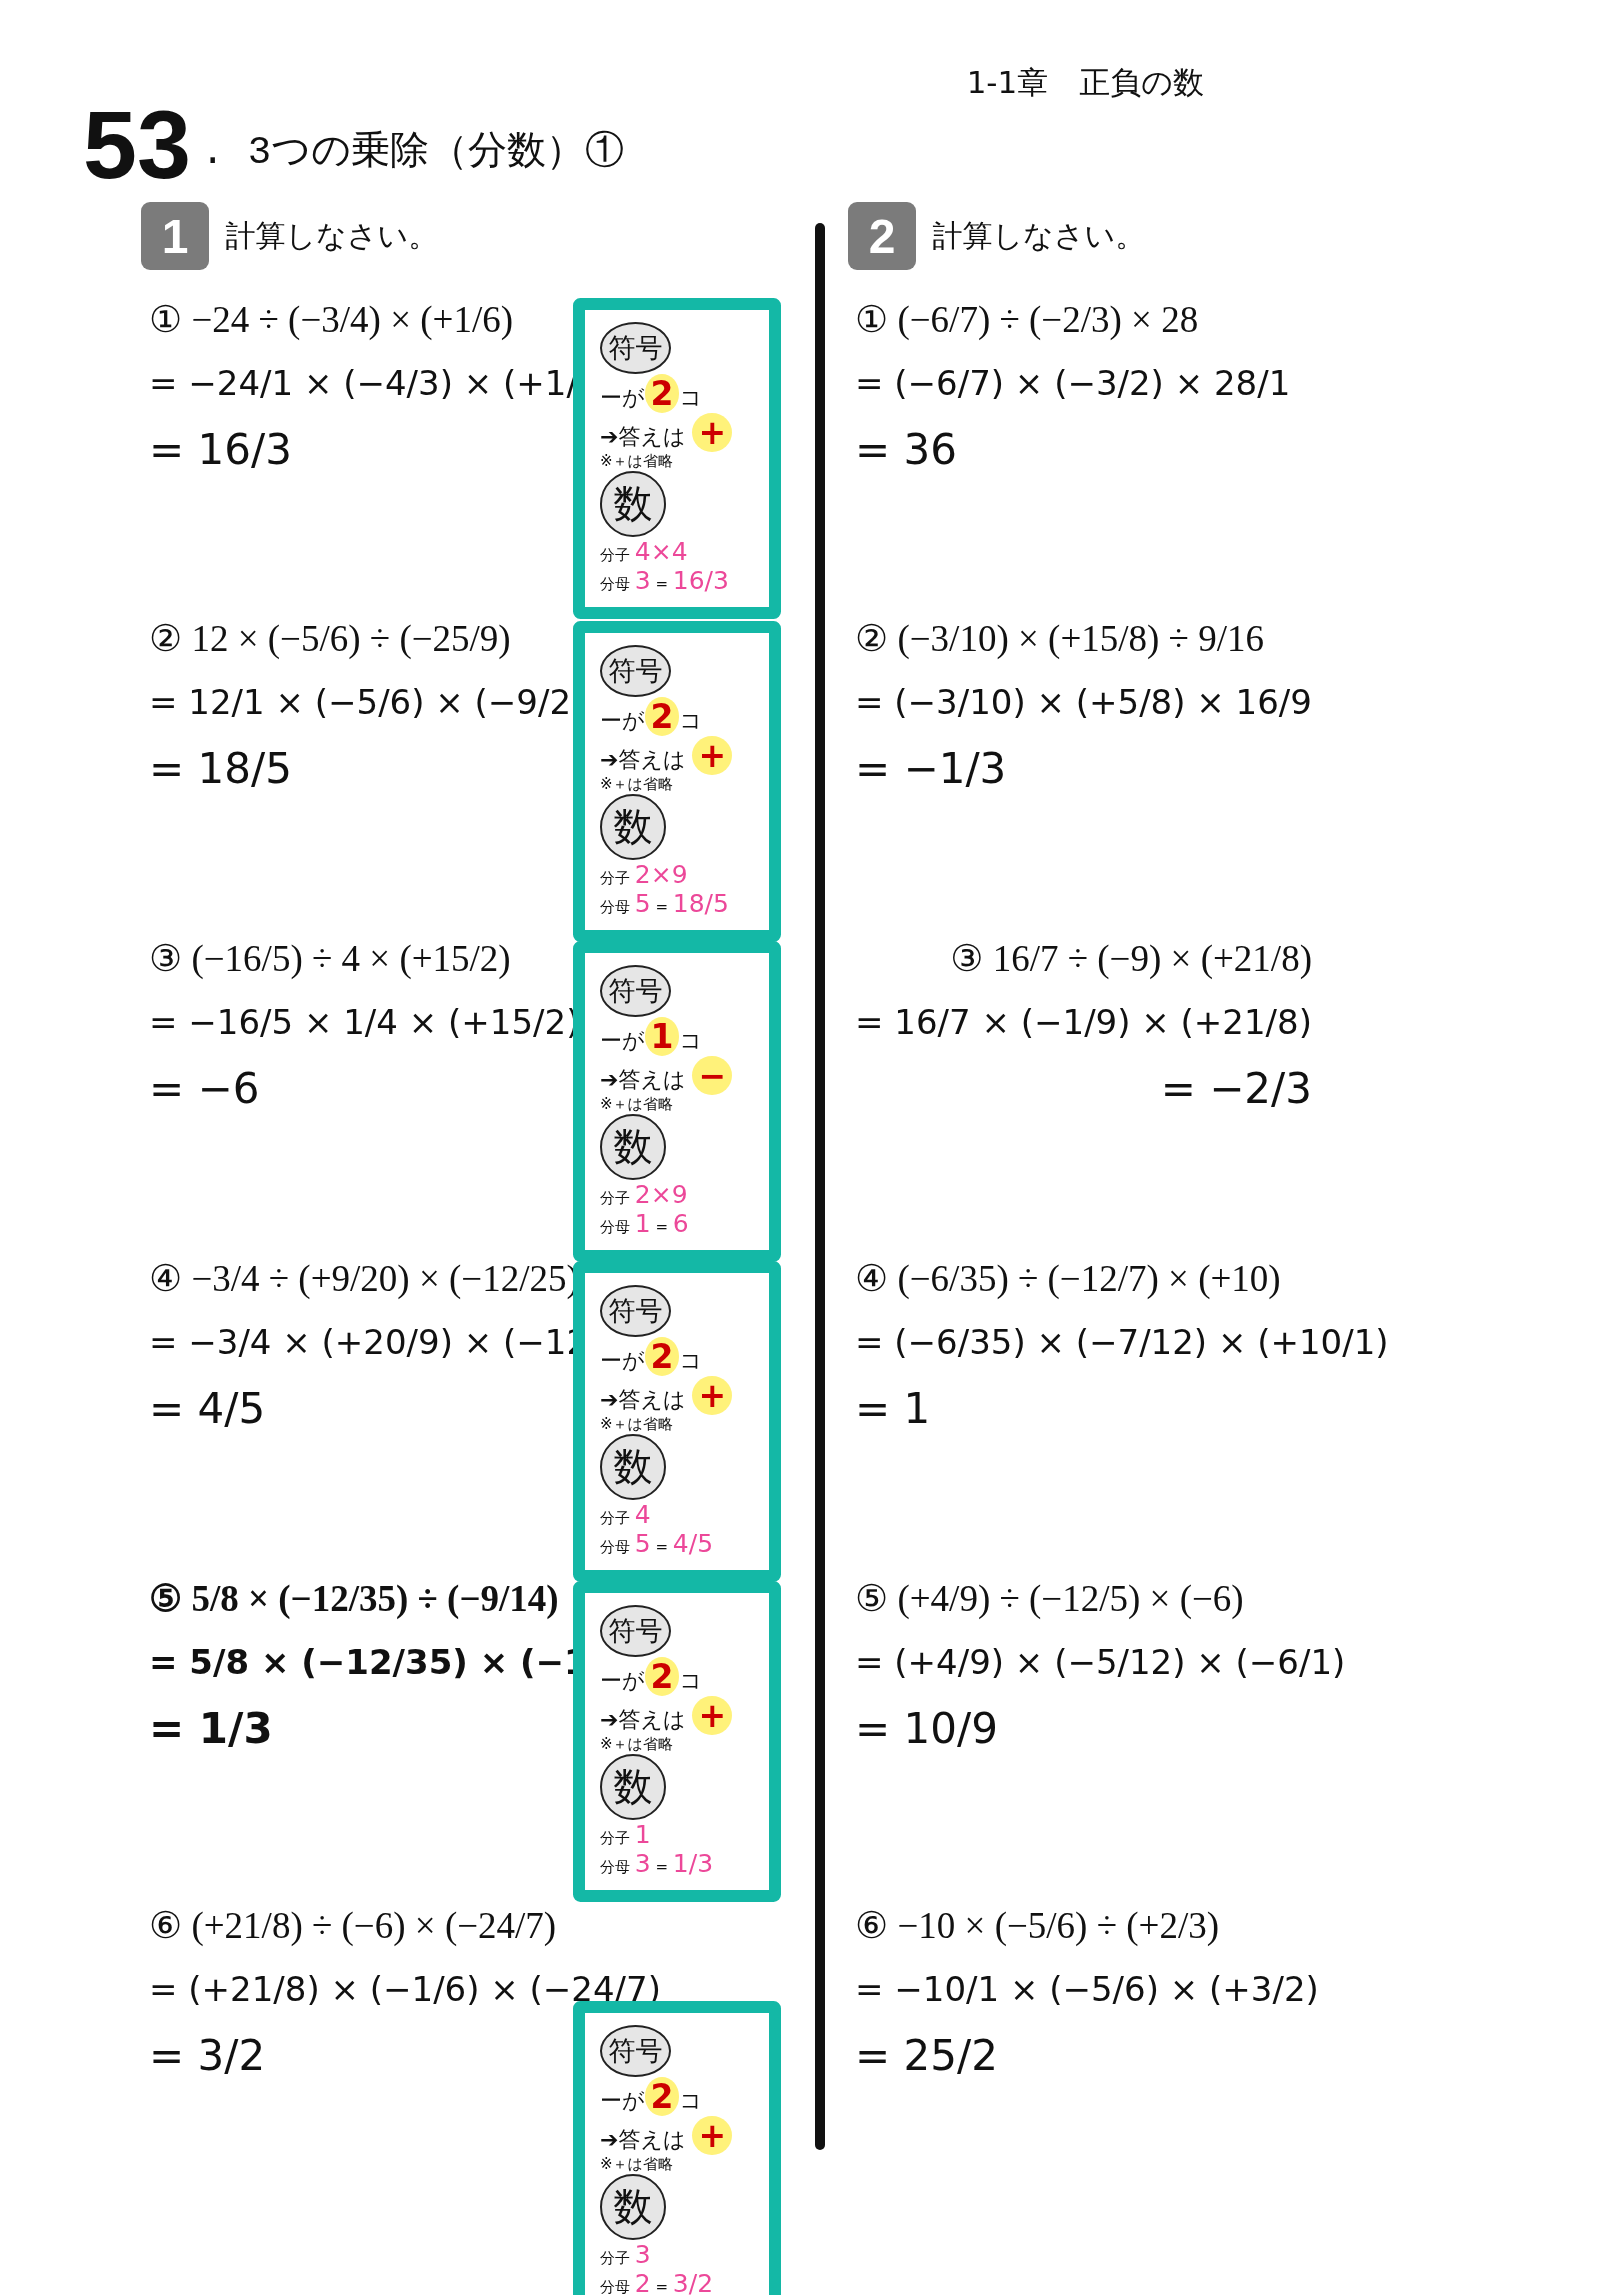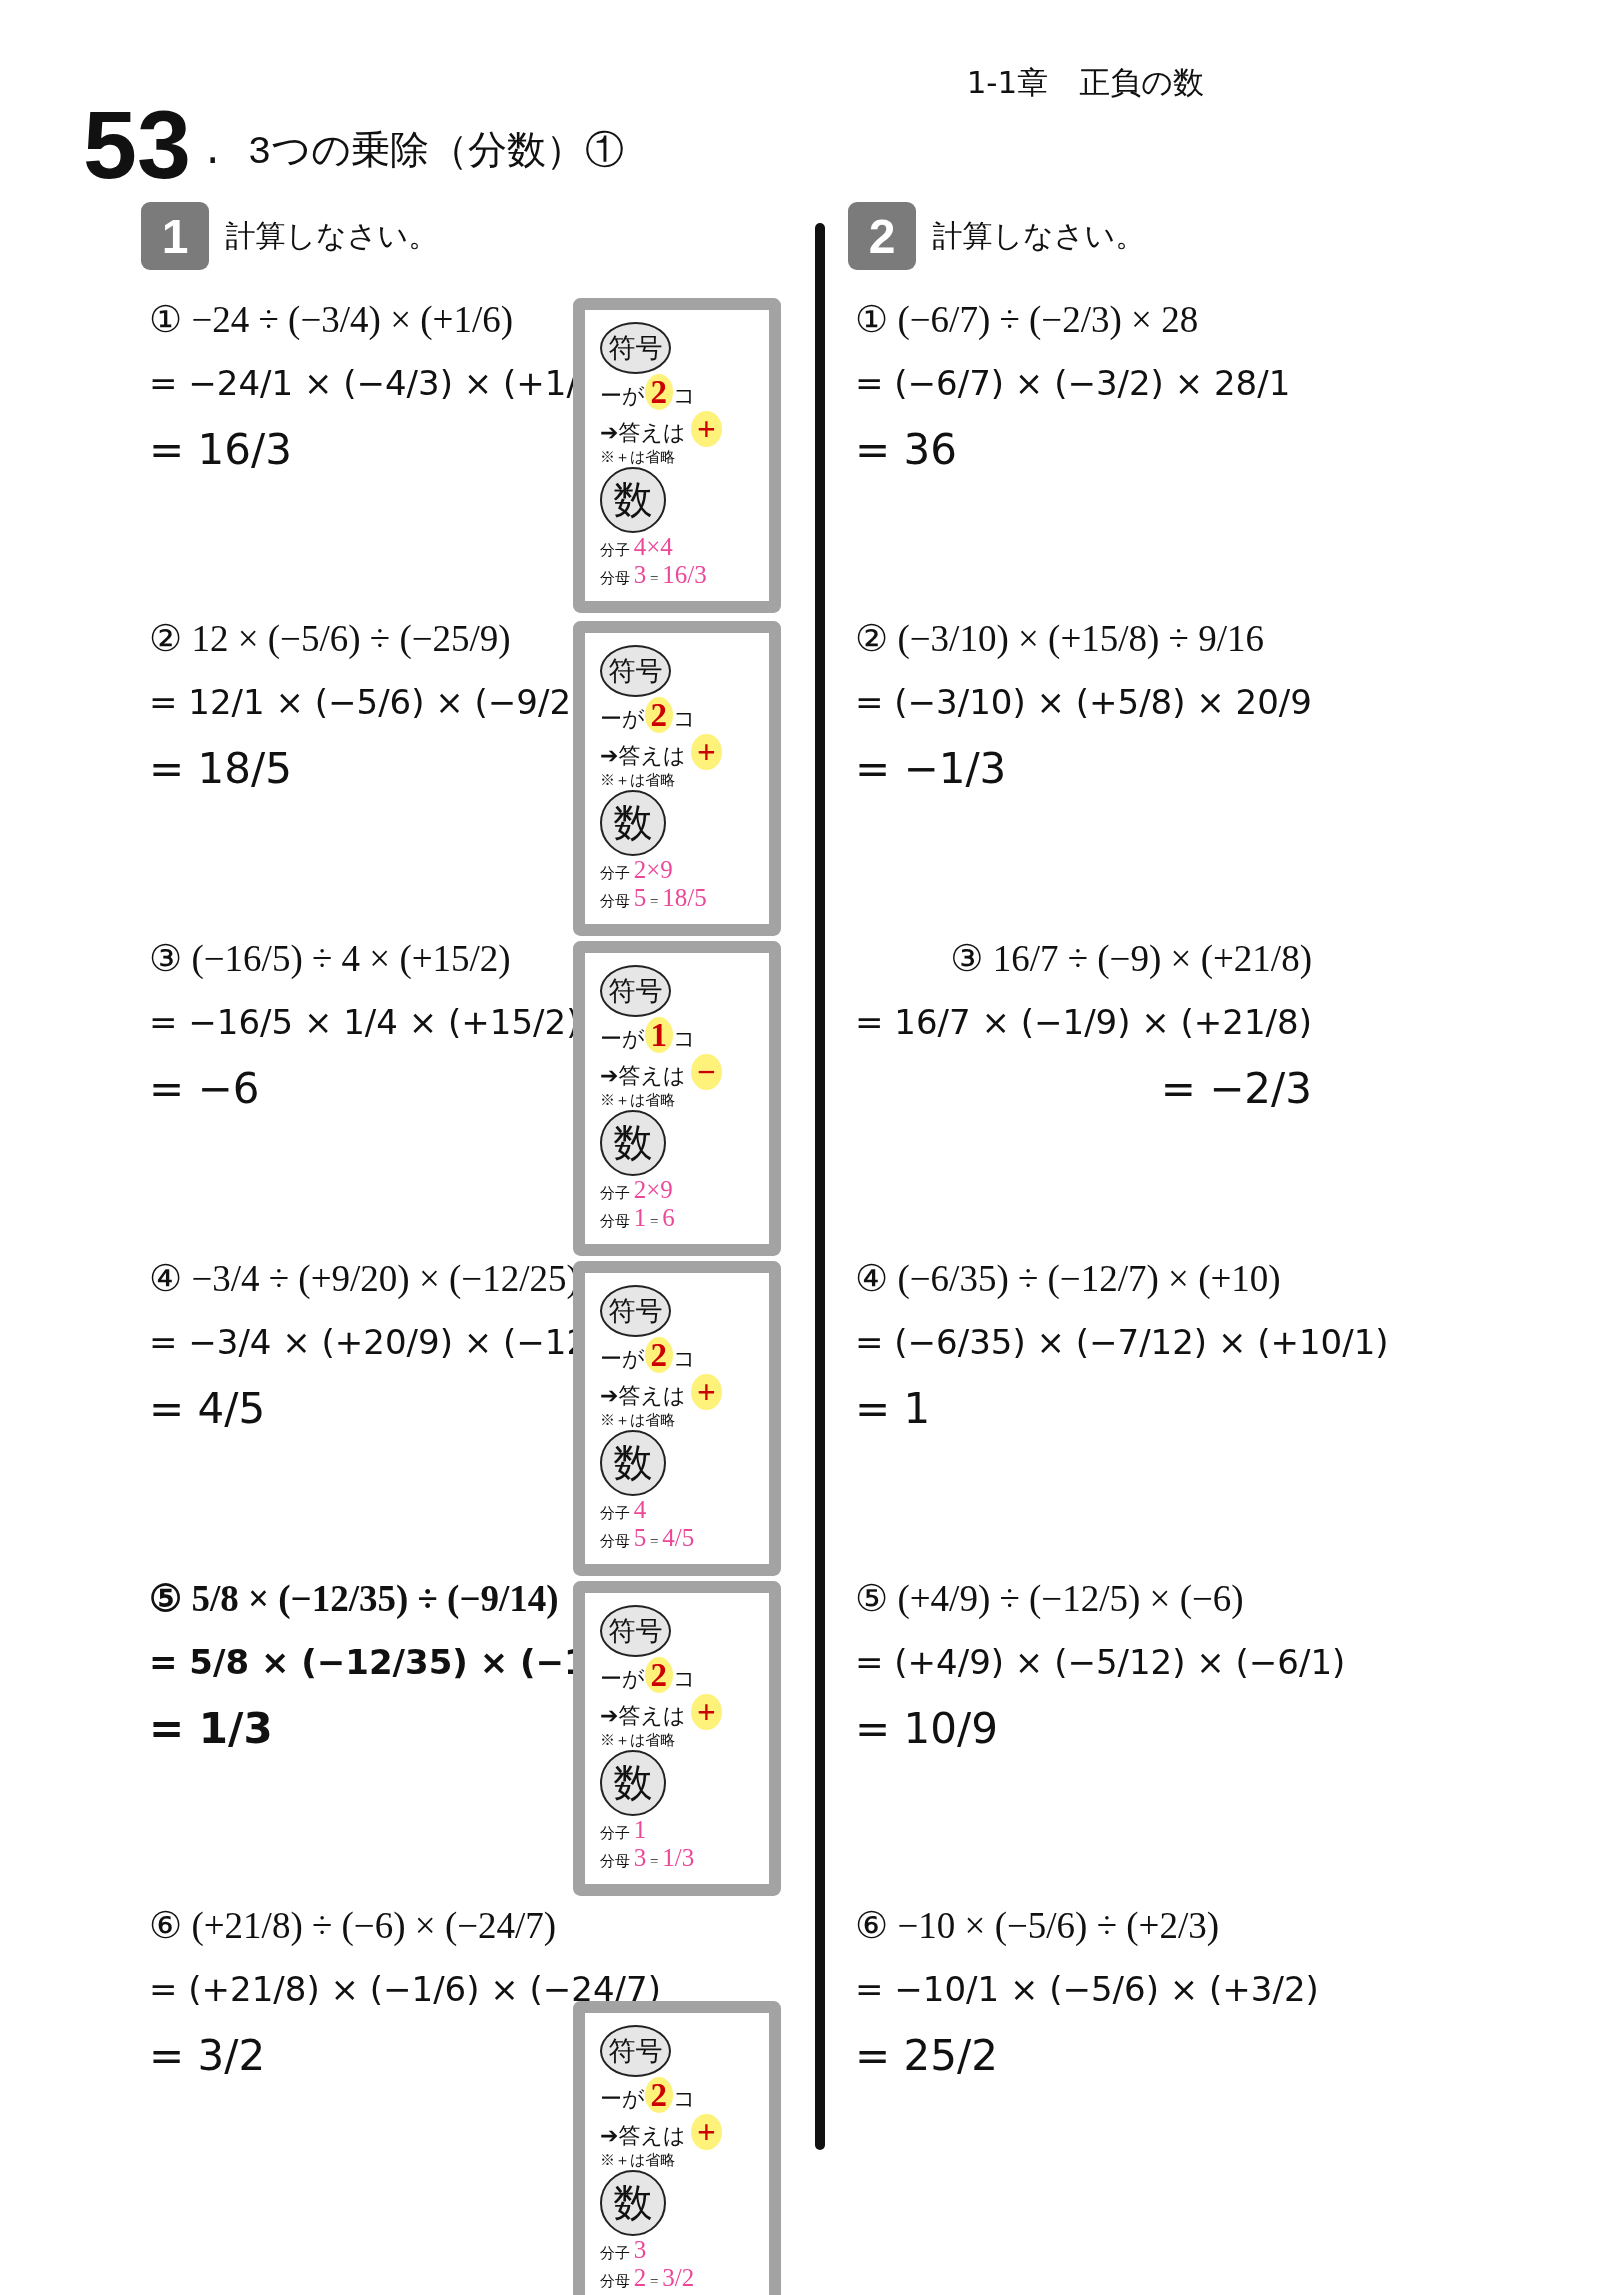--- a/index.html
+++ b/index.html
@@ -7,21 +7,21 @@
   .chapter { position:absolute; right:260px; top:62px; font-size:31px; }
   .num { position:absolute; left:83px; top:89px; font-size:97px; font-weight:bold; font-family:"Liberation Sans", sans-serif; }
   .title { position:absolute; left:201px; top:123px; font-size:39px;font-family:Liberation Mono, monospace; }
   .divider { position:absolute; left:815px; top:223px; width:10.4px; height:1927px; background:#111; border-radius:5.2px; }
   .sec { position:absolute; display:flex; align-items:center; gap:16.4px; font-size:30px; }
   .badge { width:68px; height:68px; background:#7b7b7b; color:#fff; font-size:48px; font-weight:bold; border-radius:9px; display:flex; align-items:center; justify-content:center; font-family:"Liberation Sans", sans-serif; }
   .prob { position:absolute; font-family:"Liberation Serif", serif; }
   .q { font-size:37px; white-space:nowrap; }
   .step { font-size:34px; color:#111; margin-top:22px; font-family:"DejaVu Sans", sans-serif; white-space:nowrap; }
   .ans { font-size:42px; margin-top:22px; font-family:"DejaVu Sans", sans-serif; }
-  .box { position:absolute; width:208px; border:12px solid #a3a3a3; border-radius:7.4px; background:#fff; padding:12px 15px; box-sizing:border-box; font-size:22px;font-family:Liberation Serif, serif; }
+  .box { position:absolute; width:208px; border:12px solid #14b8a6; border-radius:7.4px; background:#fff; padding:12px 15px; box-sizing:border-box; font-size:22px; }
   .circ { display:inline-flex; width:67px; height:48px; border:2.2px solid #222; border-radius:50%; background:#e6e6e6; align-items:center; justify-content:center; font-size:27px; }
   .circ2 { width:62px; height:62px; font-size:39px; }
   .sign { color:#c00; font-weight:bold; font-size:33px; background:#fff27a; border-radius:50%; padding:0 6px; }
   .frac { color:#ec4899; font-size:25px; }
 </style>
 </head>
 <body>
 
 <div class="page">
   <div class="chapter">1-1章　正負の数</div>
@@ -112,21 +112,21 @@
   <div class="circ circ2">数</div>
   <div style="font-size:15px"><span>分子</span> <span class="frac">3</span></div>
   <div style="font-size:15px"><span>分母</span> <span class="frac">2</span> = <span class="frac">3/2</span></div></div>
     <div class="prob" style="left: 855px; top: 298px;">
       <div class="q">① (−6/7) ÷ (−2/3) × 28</div>
   <div class="step">= (−6/7) × (−3/2) × 28/1</div>
   <div class="ans">= 36</div>
     </div>
     <div class="prob" style="left: 855px; top: 617px;">
       <div class="q">② (−3/10) × (+15/8) ÷ 9/16</div>
-  <div class="step">= (−3/10) × (+5/8) × 20/9</div>
+  <div class="step">= (−3/10) × (+5/8) × 16/9</div>
   <div class="ans">= −1/3</div>
     </div>
     <div class="prob" style="left: 855px; top: 937px; text-align: right;">
       <div class="q">③ 16/7 ÷ (−9) × (+21/8)</div>
   <div class="step">= 16/7 × (−1/9) × (+21/8)</div>
   <div class="ans">= −2/3</div>
     </div>
     <div class="prob" style="left: 855px; top: 1257px;">
       <div class="q">④ (−6/35) ÷ (−12/7) × (+10)</div>
   <div class="step">= (−6/35) × (−7/12) × (+10/1)</div>

